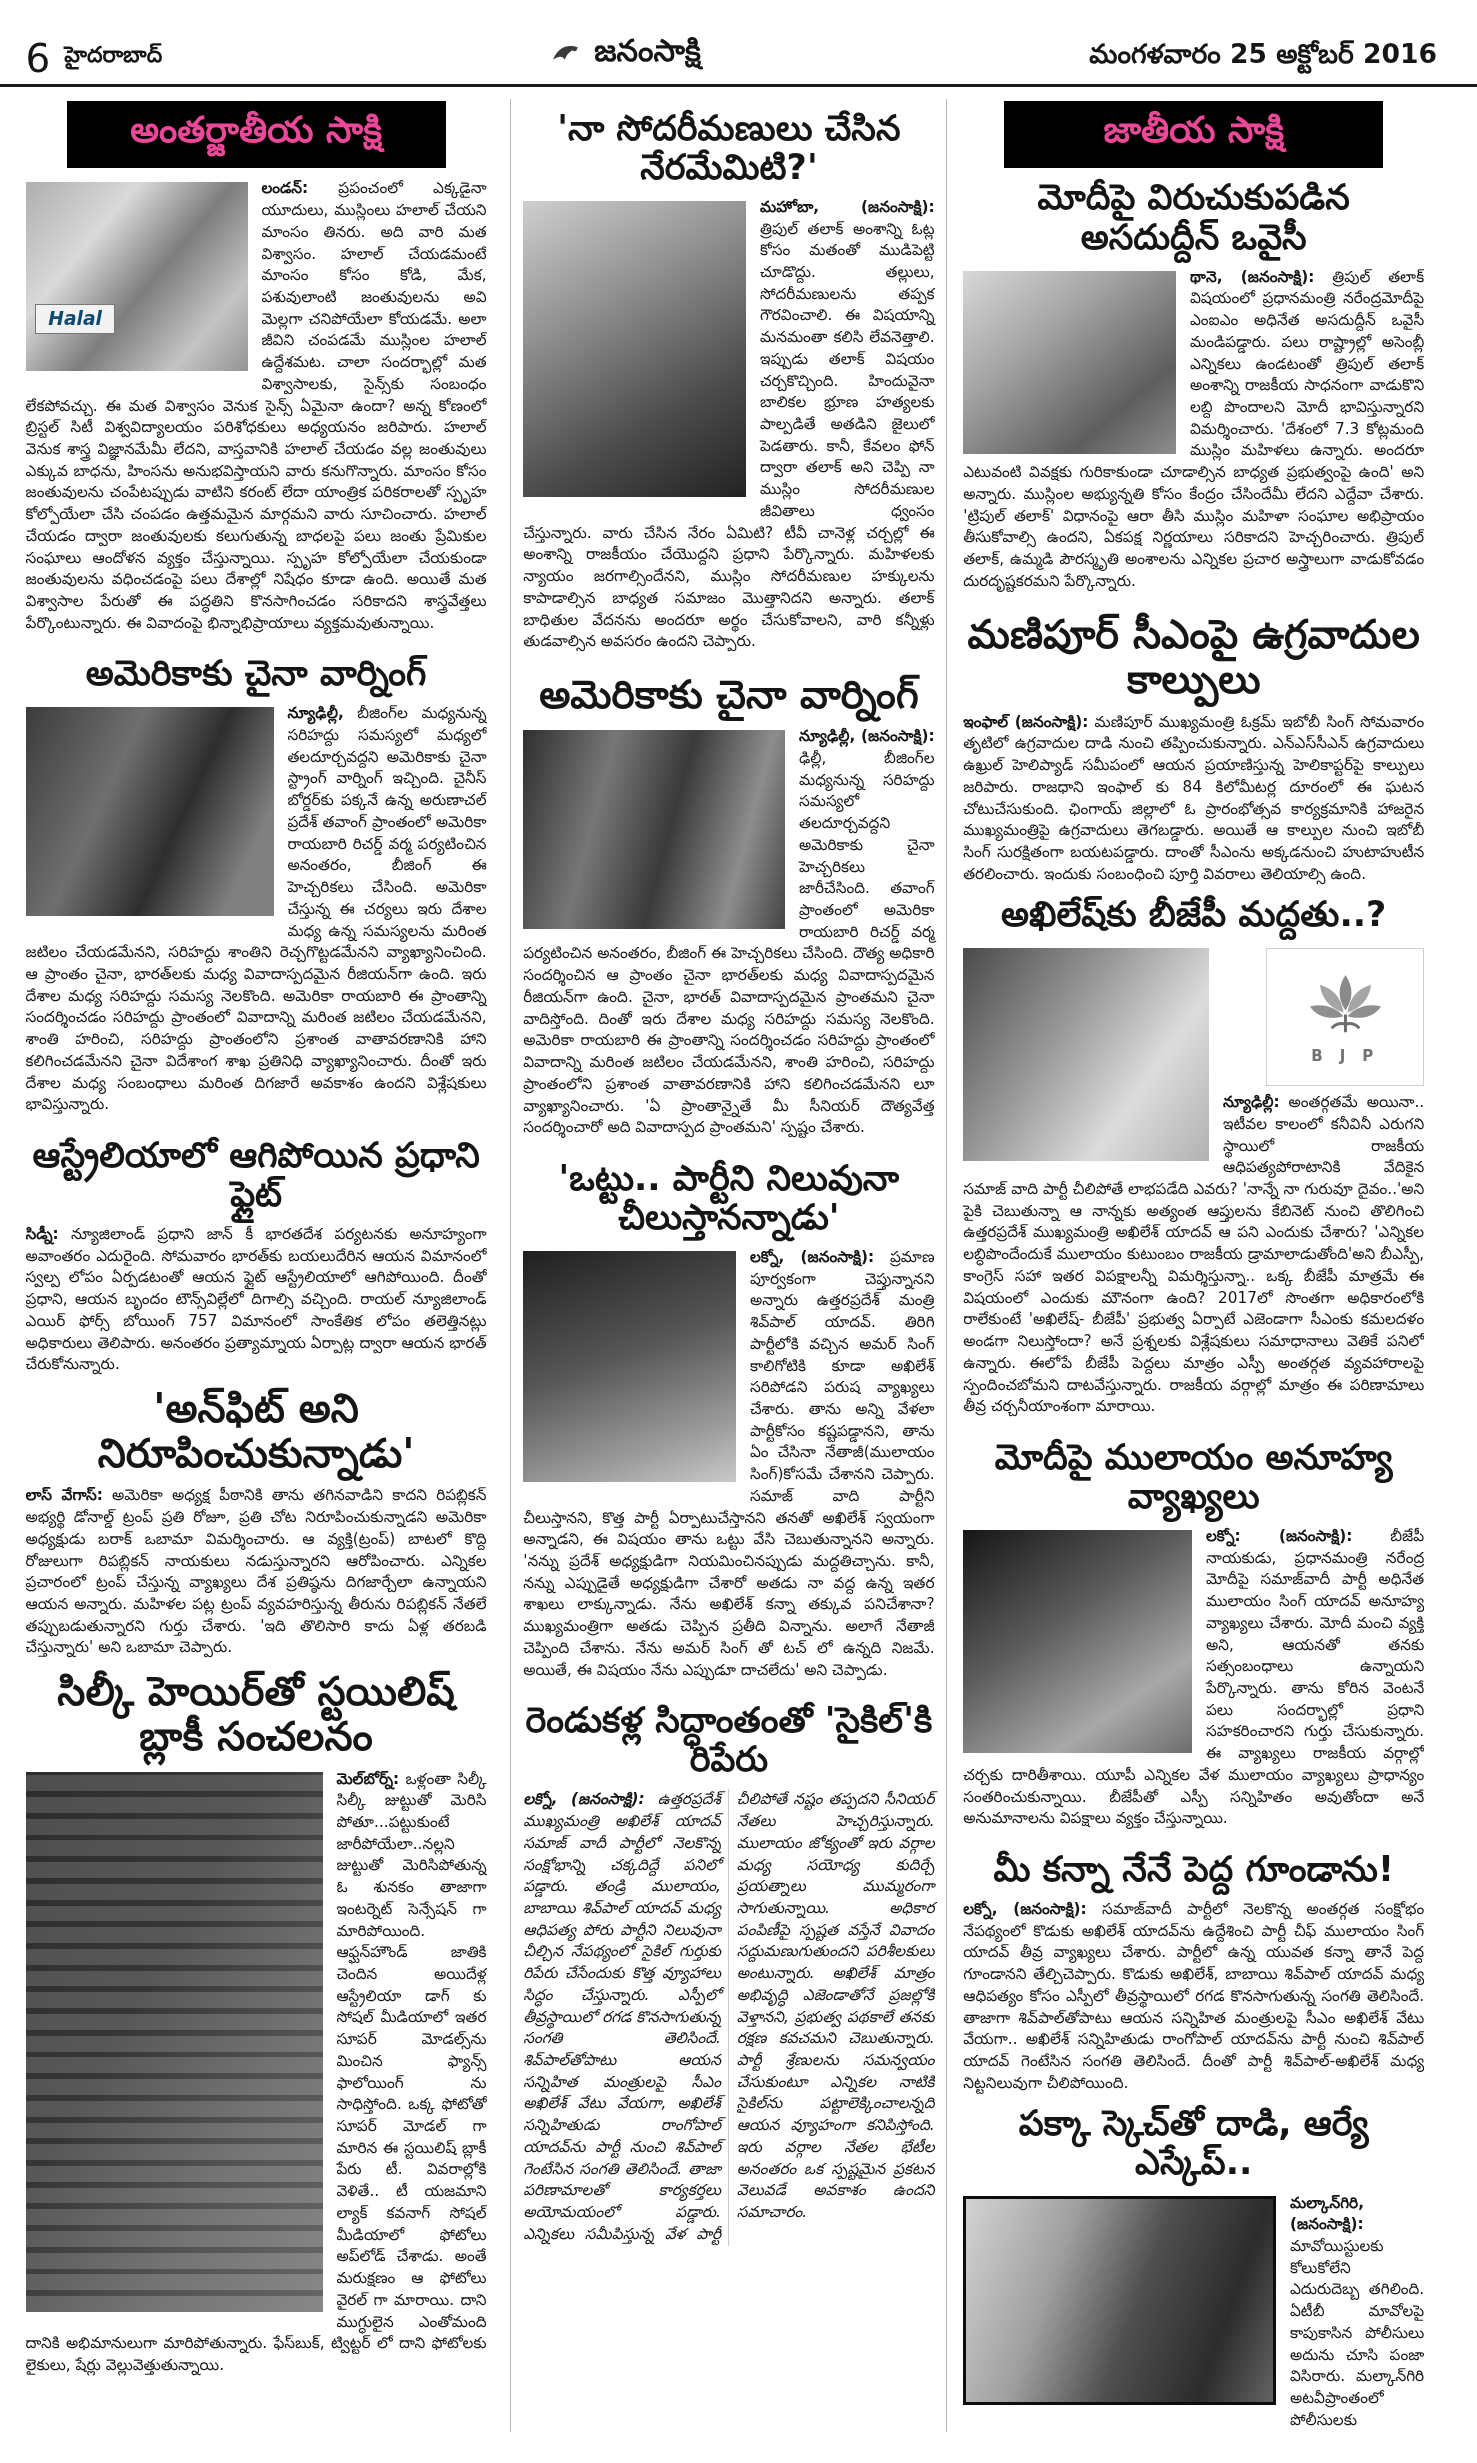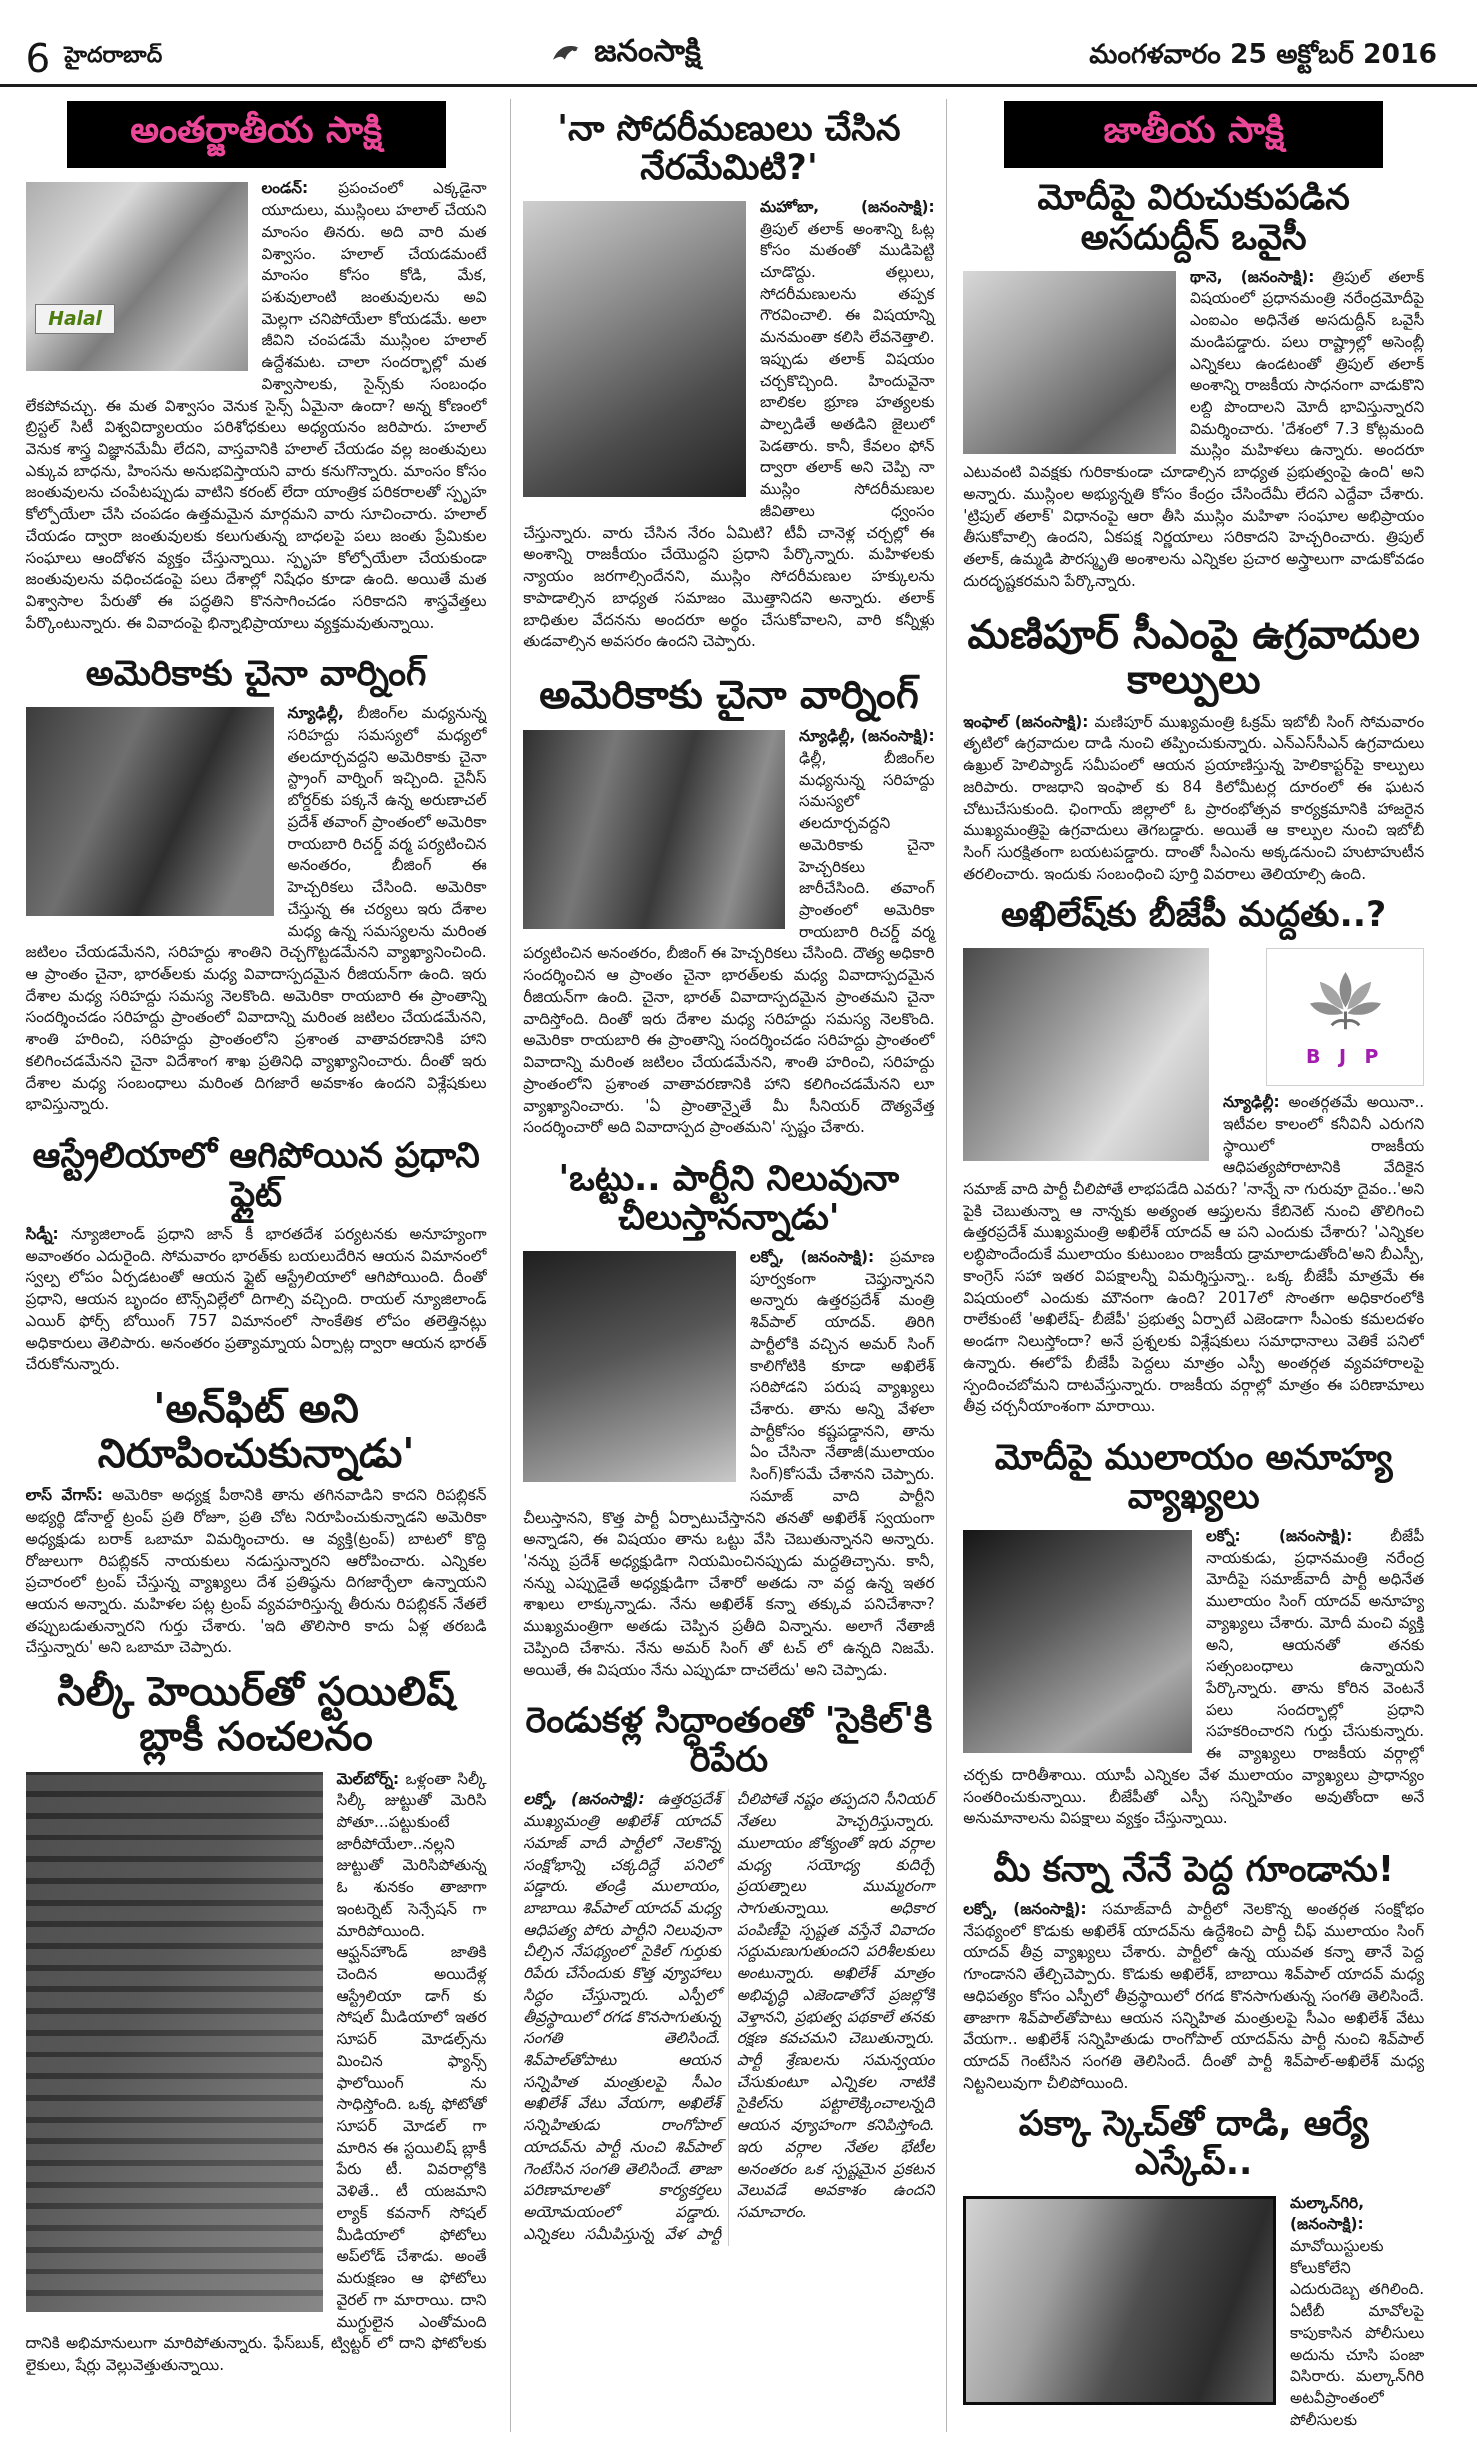--- a/index.html
+++ b/index.html
@@ -26,37 +26,37 @@
   .h-lg{font-size:35px;}
   .h-md{font-size:40px;}
   .body{font-size:15.3px;line-height:1.42;text-align:justify;margin-bottom:9.9px;}
   .body b{font-weight:bold;}
   .twocol{column-count:2;column-gap:15.8px;column-rule:1px solid #c9c9c9;font-style:italic;}
   
   .photo{float:left;margin:3.9px 13.8px 5.9px 0;background:#888;position:relative;}
   .photo.right{float:right;margin:3.9px 0 5.9px 13.8px;}
   .ph-halal{width:222px;height:189px;
     background:linear-gradient(130deg,#aeaeae 0%,#d9d9d9 30%,#7d7d7d 55%,#c4c4c4 80%,#939393 100%);}
-  .halal-sign{position:absolute;left:9.9px;bottom:37px;background:#f2f2f2;color:#4d7c0f;
+  .halal-sign{position:absolute;left:9.9px;bottom:37px;background:#f2f2f2;color:#0c4a6e;
     border:1px solid #777;padding:1px 11.8px;font-size:18.7px;font-weight:bold;font-style:italic;}
   .ph-china1{width:248px;height:209px;
     background:linear-gradient(115deg,#3c3c3c,#6f6f6f 35%,#2e2e2e 60%,#808080 85%);}
   .ph-modi{width:223px;height:296px;
     background:linear-gradient(150deg,#cfcfcf 0%,#8f8f8f 35%,#4c4c4c 70%,#222 100%);}
   .ph-china2{width:262px;height:199px;
     background:linear-gradient(105deg,#2f2f2f,#777 30%,#3a3a3a 55%,#8d8d8d 80%,#444);}
   .ph-shivpal{width:213px;height:231px;
     background:linear-gradient(160deg,#1f1f1f 0%,#565656 45%,#9c9c9c 80%,#c9c9c9 100%);}
   .ph-owaisi{width:213px;height:183px;
     background:linear-gradient(140deg,#d8d8d8 0%,#a5a5a5 35%,#5e5e5e 75%,#8e8e8e 100%);}
   .ph-akhilesh{width:246px;height:213px;
     background:linear-gradient(125deg,#4a4a4a 0%,#9a9a9a 40%,#dcdcdc 70%,#b1b1b1 100%);}
   .ph-bjp{width:156px;height:136px;background:#fff;border:1px solid #cfcfcf;
     display:flex;flex-direction:column;align-items:center;justify-content:center;gap:2px;}
-  .bjp-text{font-weight:bold;font-size:19px;letter-spacing:5.9px;color:#a21caf;}
+  .bjp-text{font-weight:bold;font-size:15px;letter-spacing:5.9px;color:#737373;}
   .ph-mulayam{width:229px;height:223px;
     background:linear-gradient(145deg,#161616 0%,#5a5a5a 40%,#a8a8a8 75%,#6d6d6d 100%);}
   .ph-dog{width:297px;height:540px;
     background:
       repeating-linear-gradient(0deg,rgba(120,120,120,.55) 0 15.8px,rgba(60,60,60,.55) 15.8px 21.7px),
       linear-gradient(120deg,#1a1a1a 0%,#303030 40%,#6e6e6e 70%,#9a9a9a 100%);}
   .ph-police{width:307px;height:203px;border:3.9px solid #0d0d0d;
     background:linear-gradient(110deg,#d3d3d3 0%,#9f9f9f 30%,#4f4f4f 55%,#2c2c2c 80%,#636363 100%);}
   .clear{clear:both;}
 </style>

